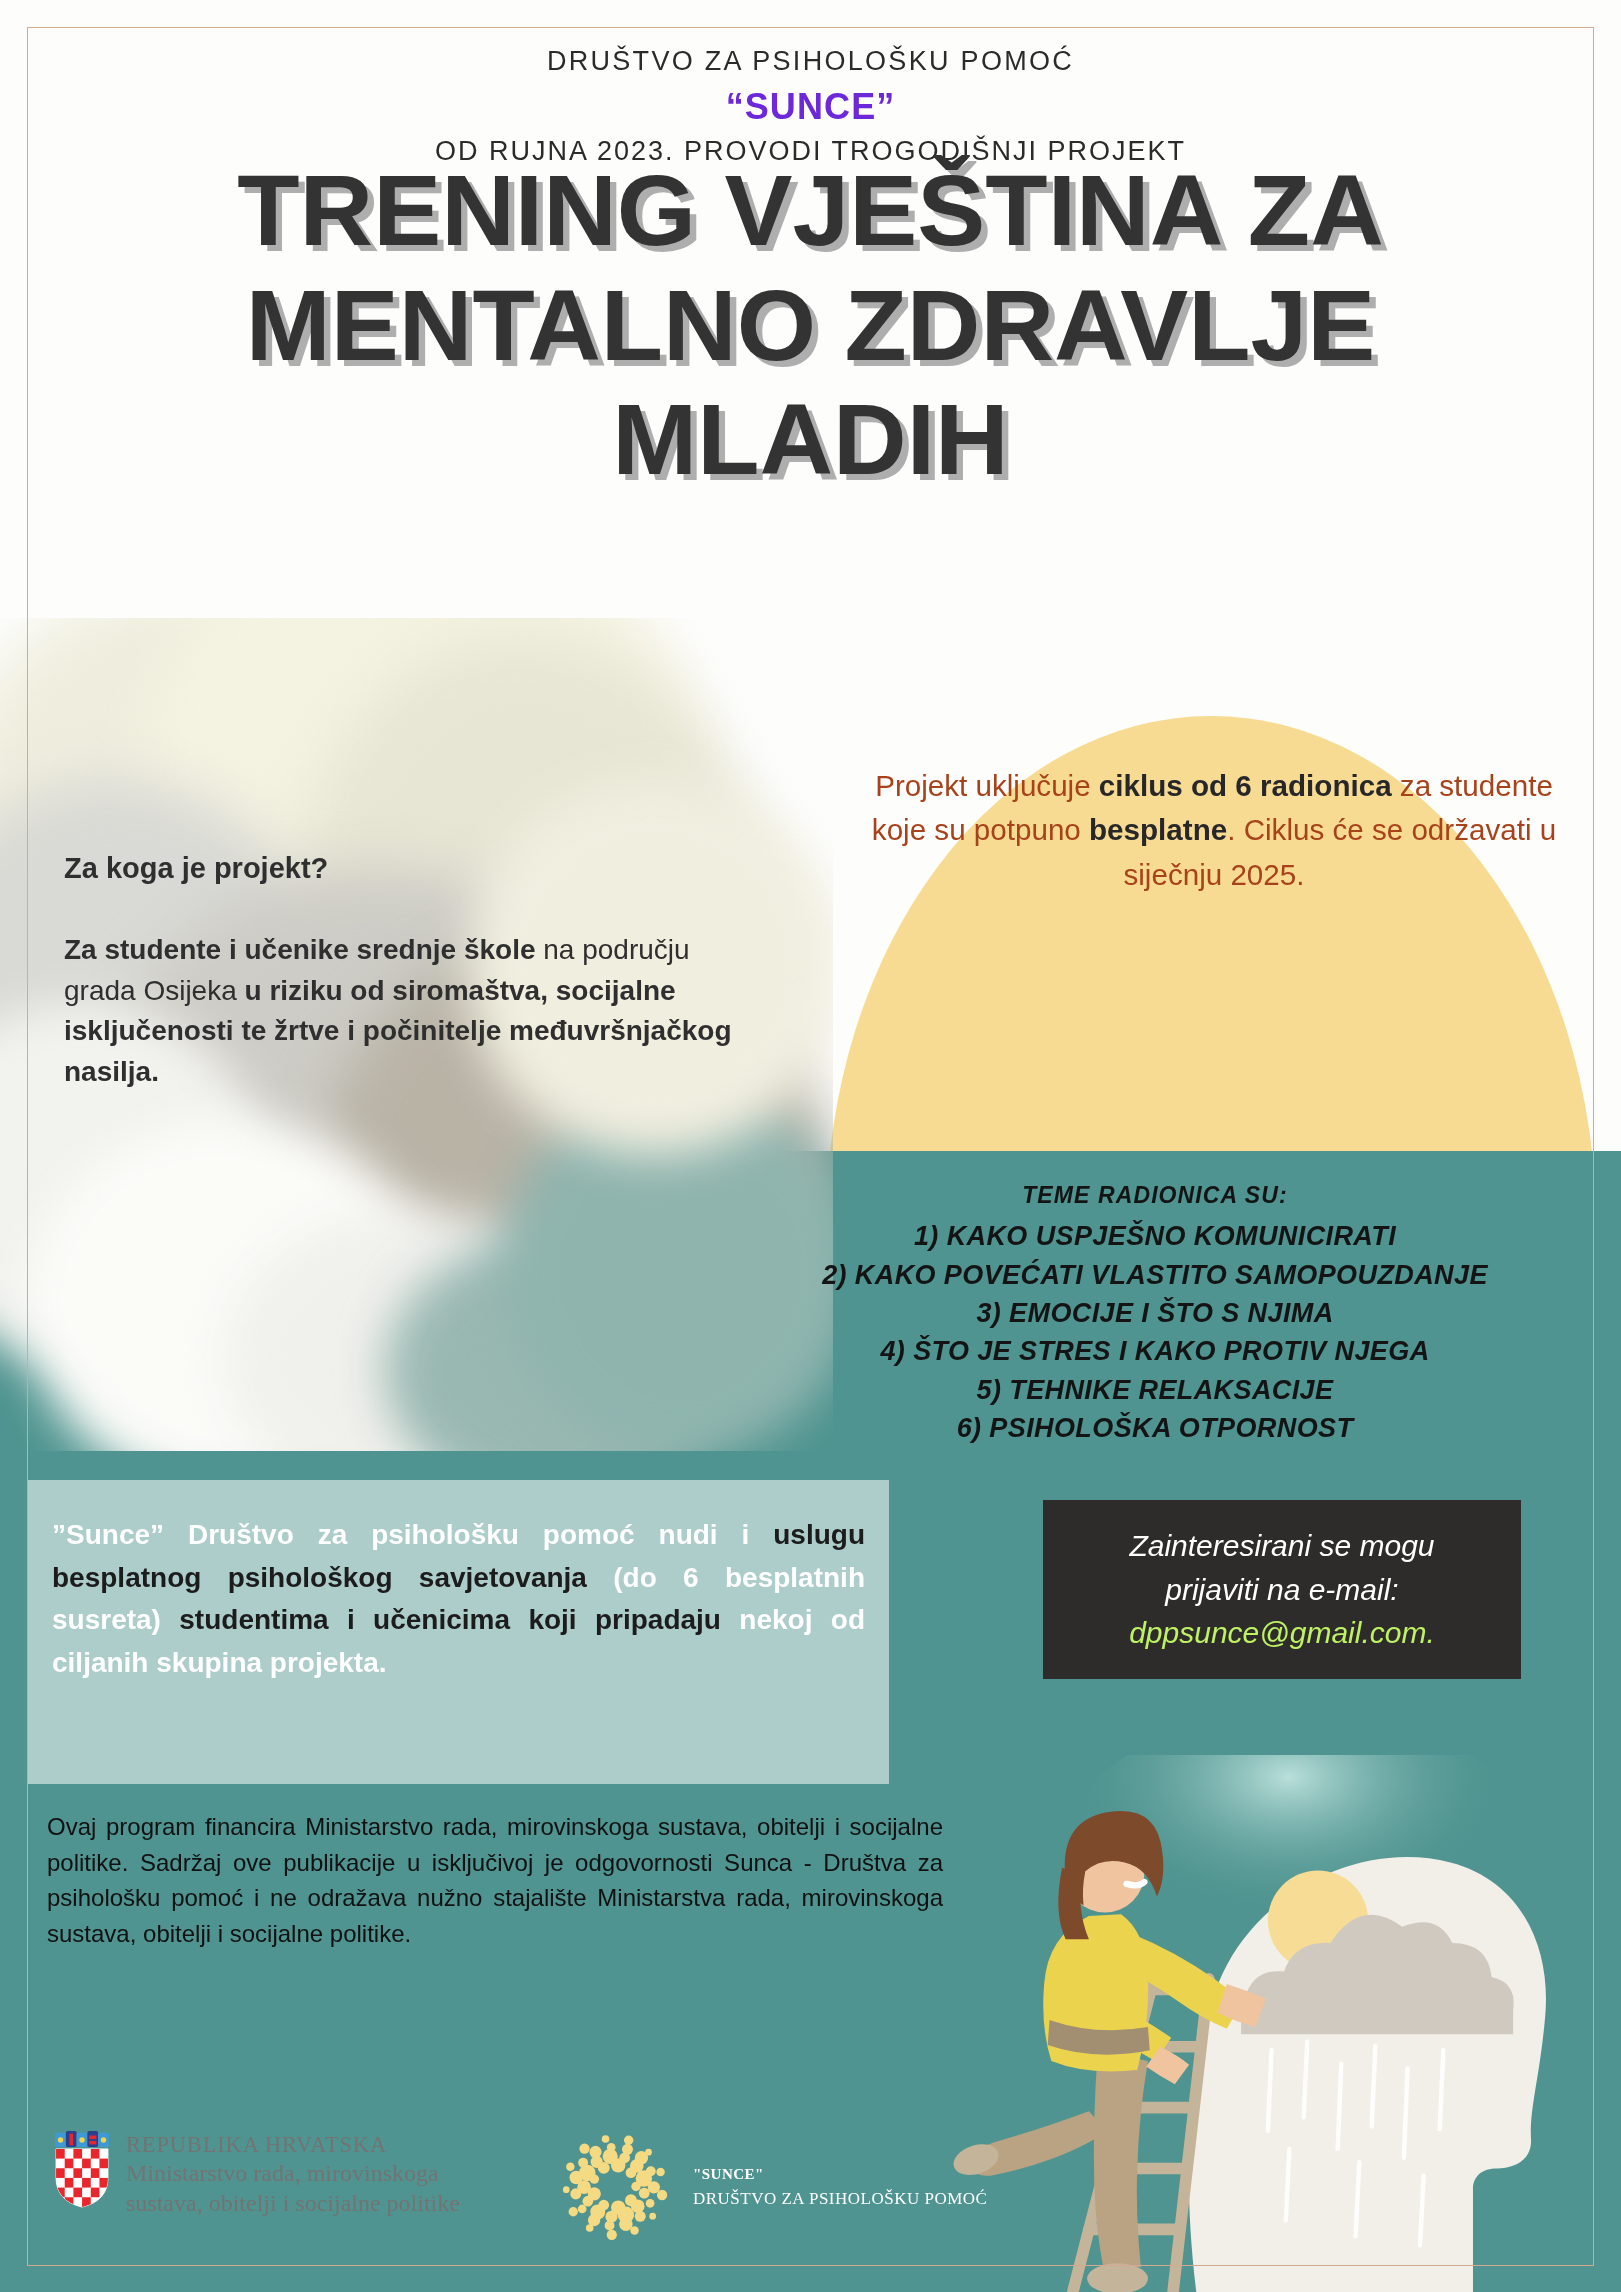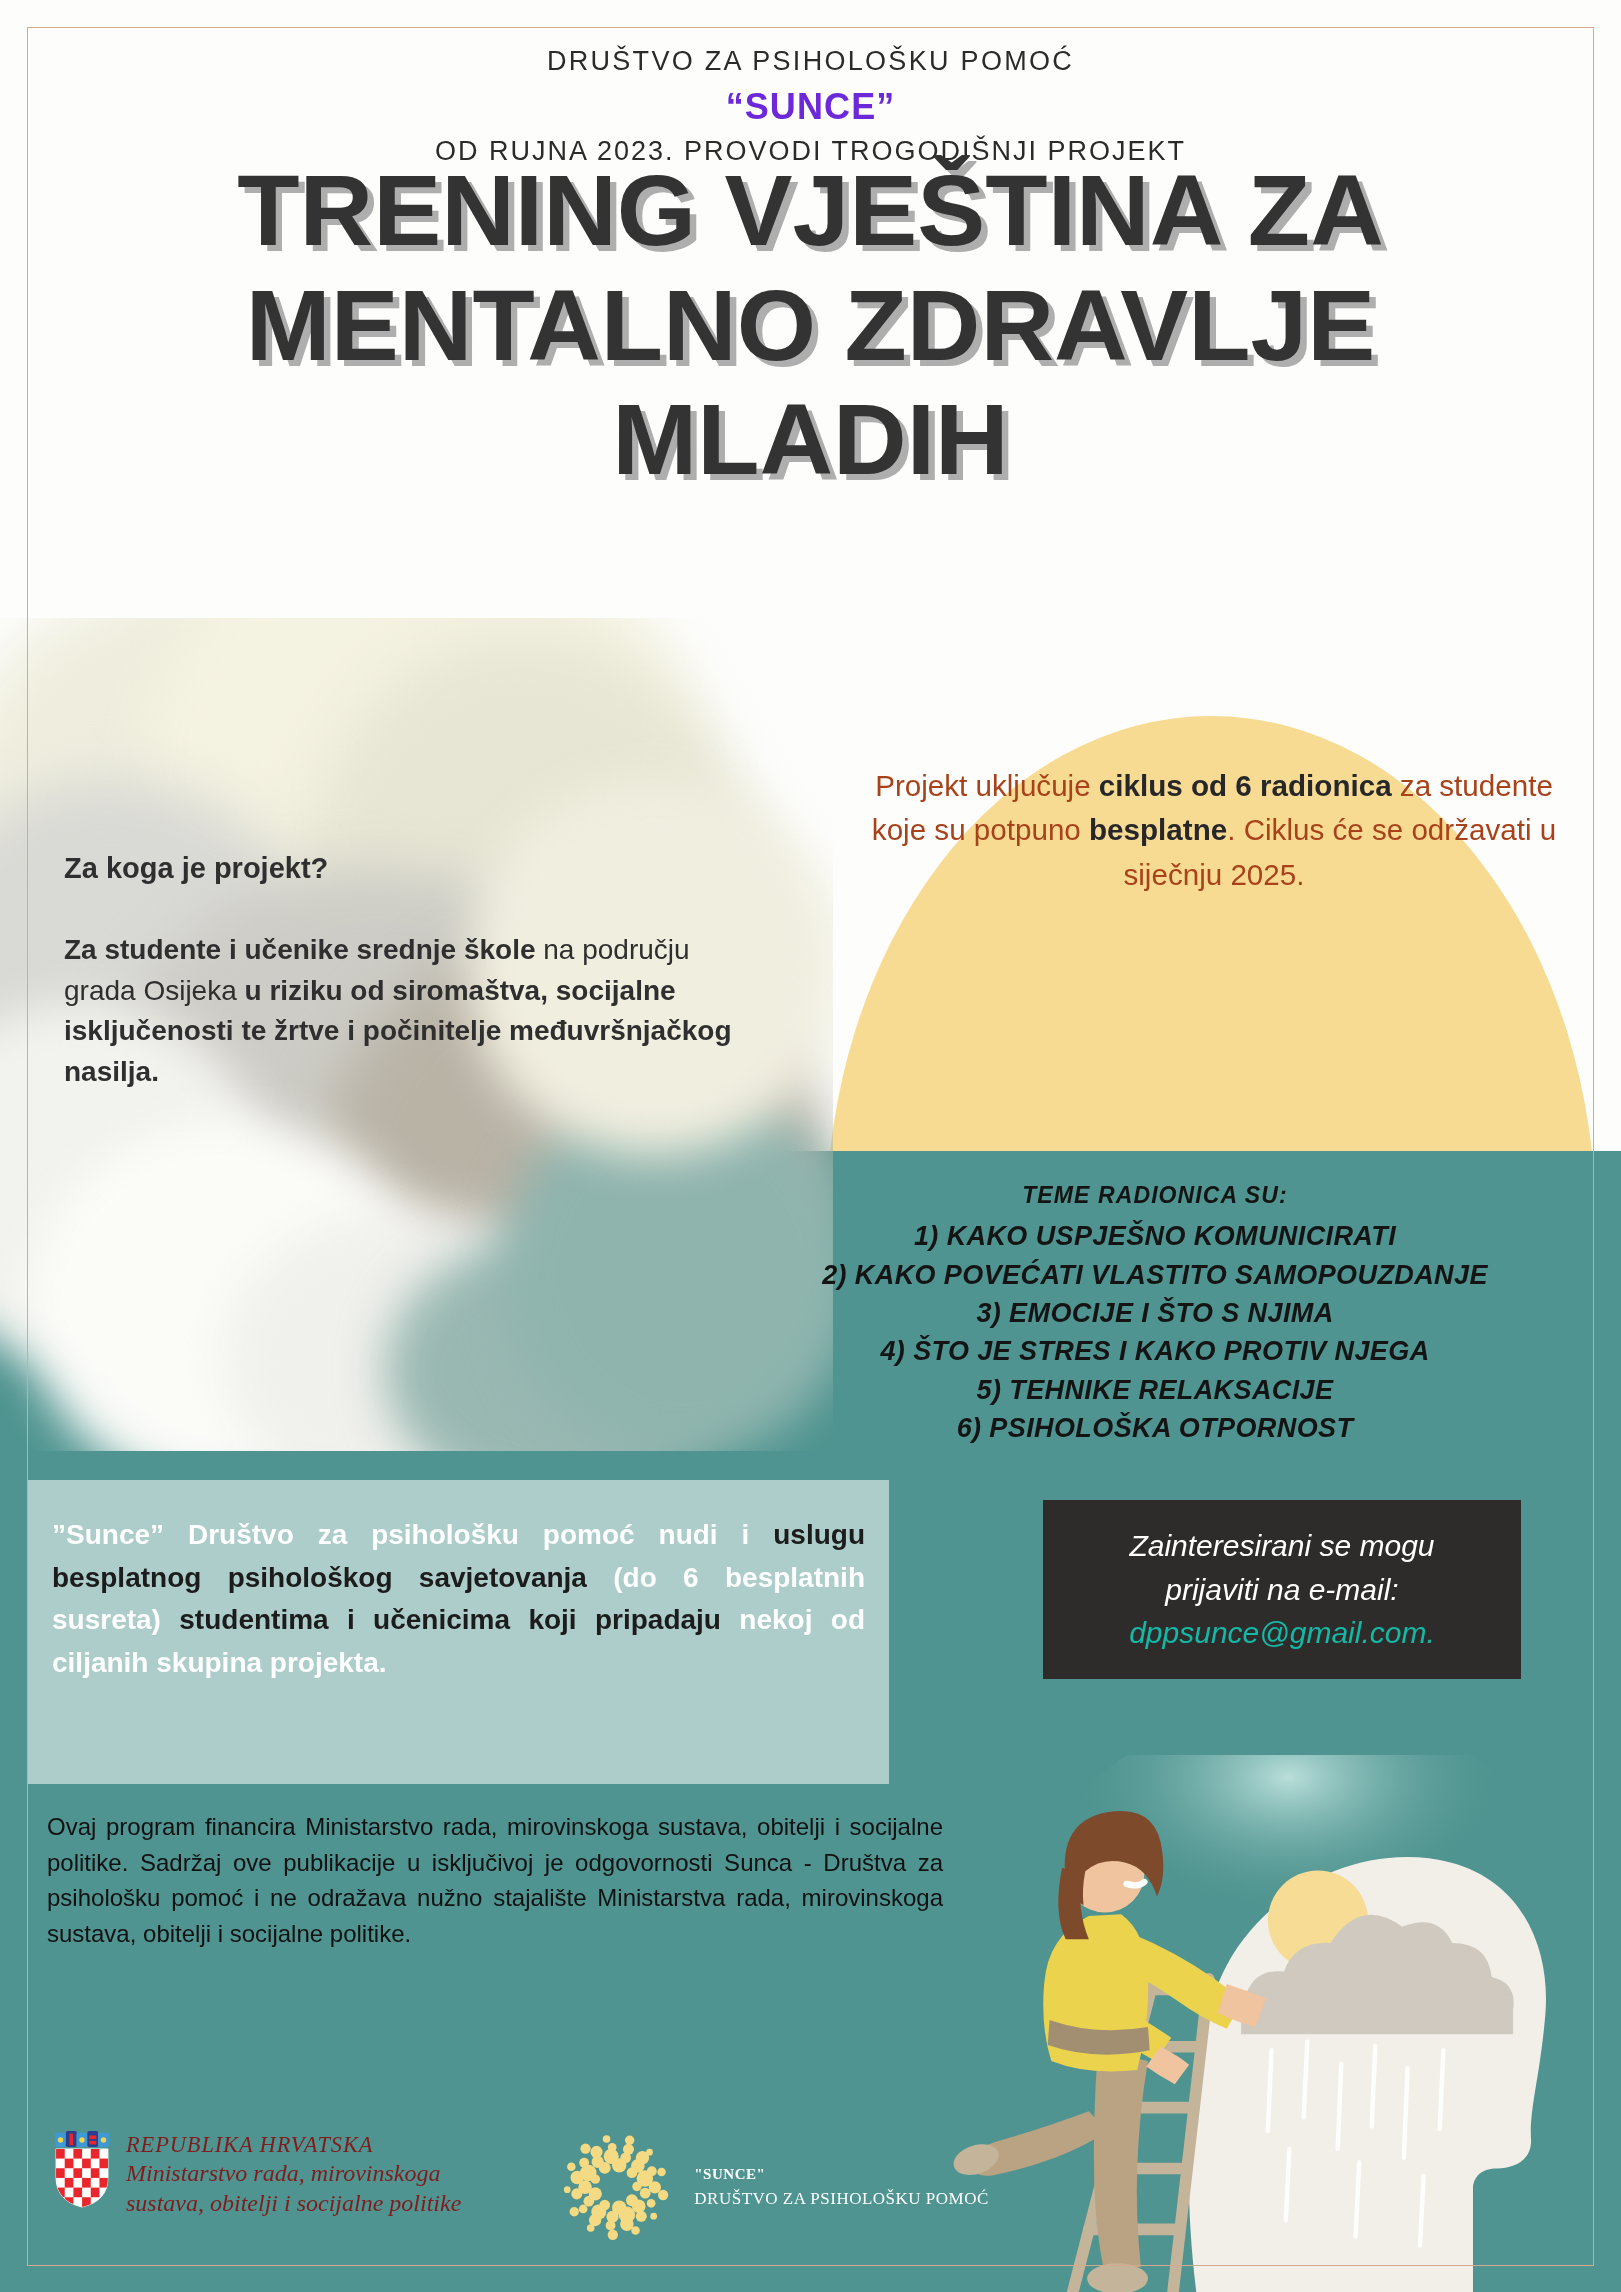--- a/index.html
+++ b/index.html
@@ -61,32 +61,32 @@
   .counsel-box{position:absolute;left:27px;top:1480px;width:862px;height:304px;
                background:rgba(200,222,218,.78);z-index:20;}
   .counsel{position:absolute;left:52px;top:1514px;width:813px;z-index:22;
            font-size:28px;line-height:1.52;text-align:justify;color:#1c1c1c;font-weight:bold;}
   .counsel .w{color:#ffffff;}
 
   
   .mail-box{position:absolute;left:1043px;top:1500px;width:478px;height:179px;background:#2e2c2b;z-index:22;
             display:flex;align-items:center;justify-content:center;}
   .mail{text-align:center;font-style:italic;font-size:30px;line-height:1.45;color:#ffffff;}
-  .mail .addr{color:#14b8a6;}
+  .mail .addr{color:#bef264;}
 
   
   .disc{position:absolute;left:47px;top:1809px;width:896px;z-index:22;
         font-size:24px;line-height:1.48;text-align:justify;color:#111111;}
 
   
   .logos{position:absolute;left:54px;top:2131px;width:1039px;height:125px;z-index:25;
          display:flex;align-items:flex-start;gap:99px;}
   .gov-logo{display:flex;align-items:flex-start;gap:16px;}
   .coa{position:relative;width:56px;height:75px;flex:0 0 auto;}
-  .gov-text{color:#7f1d1d;font-family:"Liberation Serif",serif;font-style:italic;}
+  .gov-text{color:#737373;font-family:"Liberation Serif",serif;}
   .gov-text .t1{font-size:22.4px;letter-spacing:0.9px;line-height:1.25;}
   .gov-text .t2{font-size:24px;line-height:1.24;}
 
   .sunce-logo{display:flex;align-items:center;gap:23px;}
   .sun-mark{width:111px;height:111px;flex:0 0 auto;}
   .sunce-text{color:#ffffff;font-family:"Liberation Serif",serif;}
   .sunce-text .s1{font-size:15px;font-weight:bold;letter-spacing:0.5px;line-height:1.6;}
   .sunce-text .s2{font-size:17px;letter-spacing:0.5px;line-height:1.5;}
 
   

